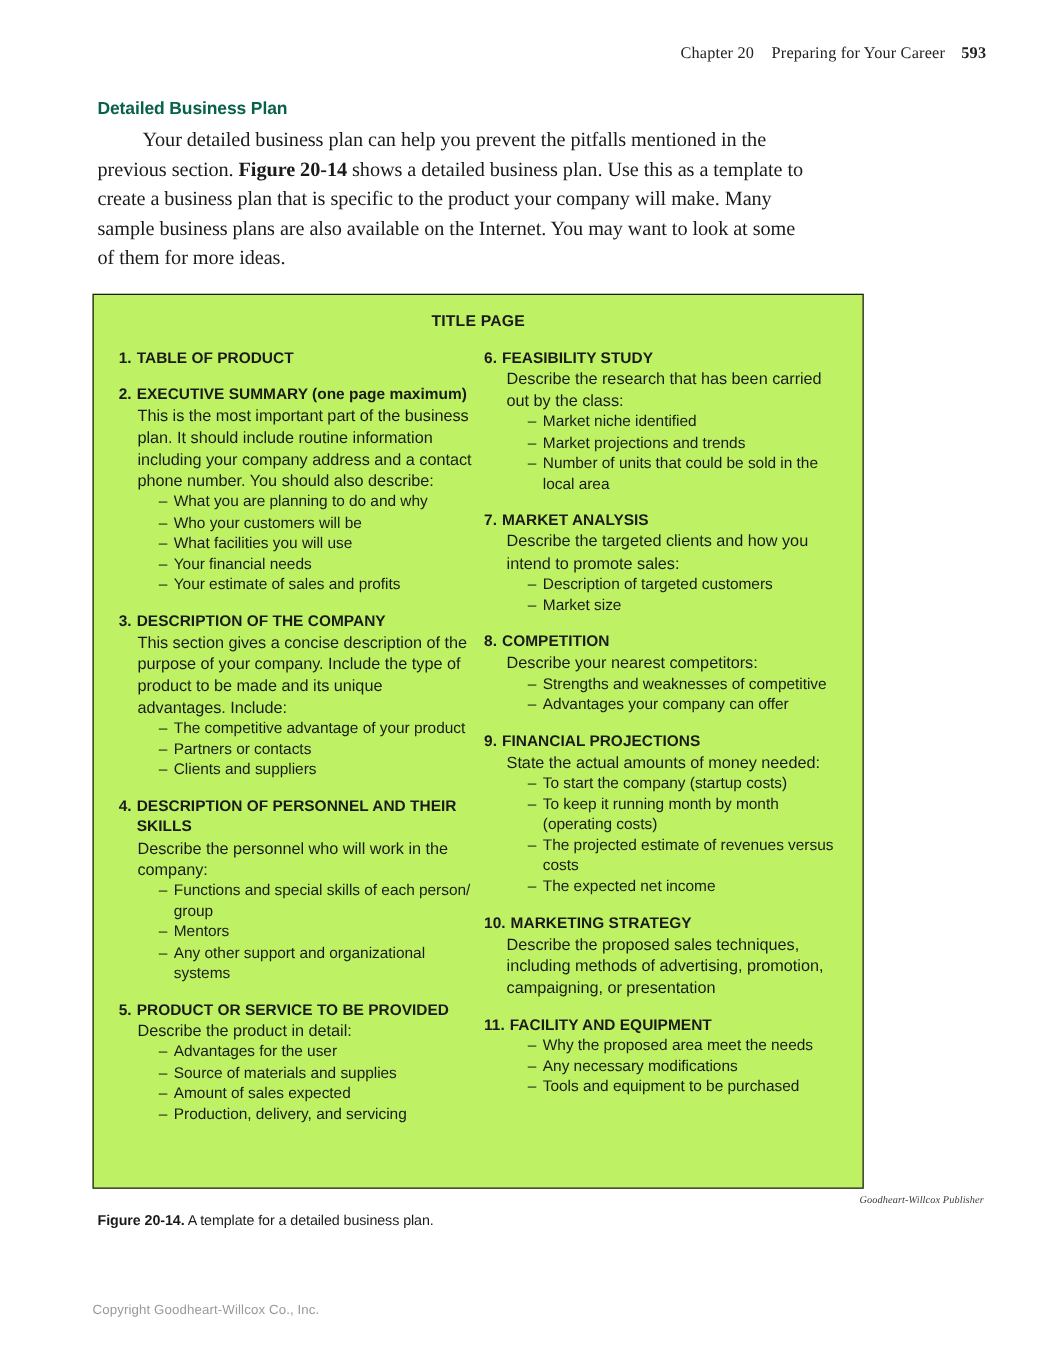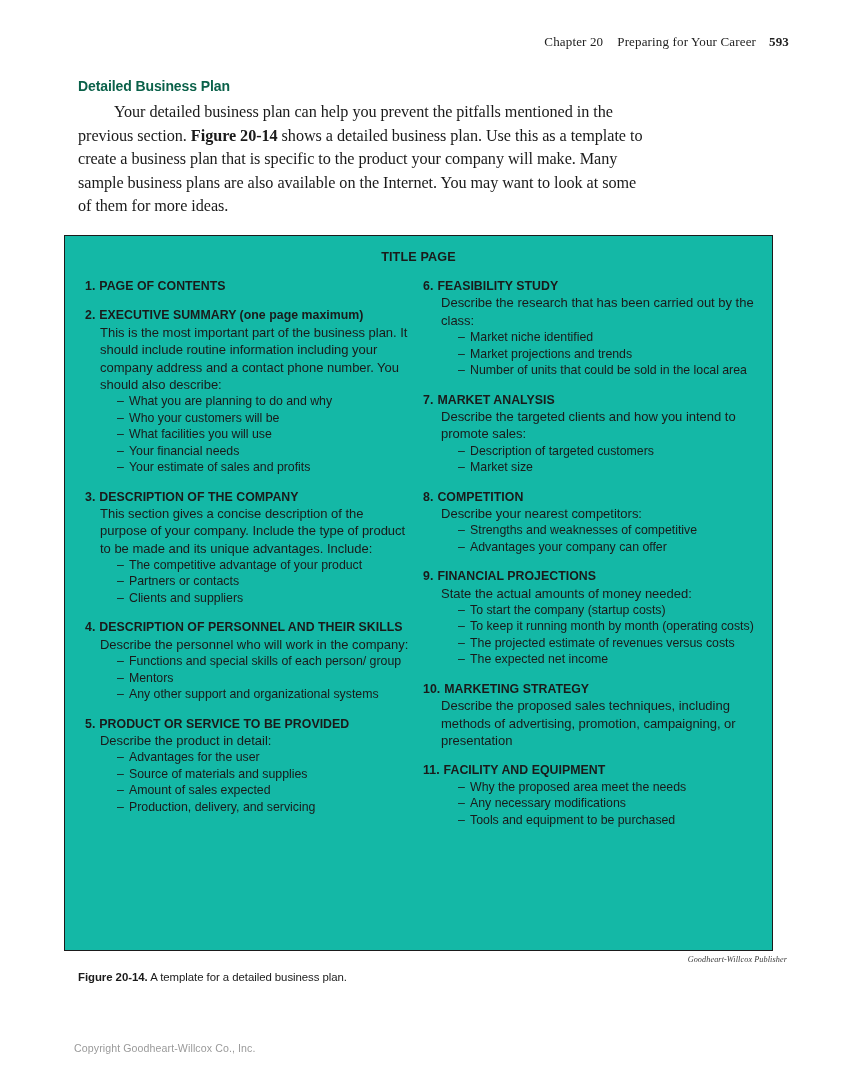--- a/index.html
+++ b/index.html
@@ -54,27 +54,27 @@
     margin: 0;
     width: 565px;
     text-indent: 36px;
     letter-spacing: -0.05px;
   }
   .intro-para b { font-weight: bold; }
 
   
   .figure-box {
     position: absolute;
-    left: 64px;
+    left: 74px;
     top: 235px;
-    width: 709px;
+    width: 617px;
     height: 716px;
     border: 1.6px solid #1b1b1b;
     box-sizing: border-box;
-    background: #14b8a6;
+    background: #bef264;
   }
   .box-title {
     text-align: center;
     font-size: 12.6px;
     font-weight: bold;
     letter-spacing: 0.15px;
     margin-top: 14px;
   }
   .columns {
     display: flex;
@@ -179,21 +179,21 @@
   <p class="intro-para"><span>Your detailed business plan can help you prevent the pitfalls mentioned in the previous section. </span><b>Figure 20-14</b><span> shows a detailed business plan. Use this as a template to create a business plan that is specific to the product your company will make. Many sample business plans are also available on the Internet. You may want to look at some of them for more ideas.</span></p>
 </div>
 
 <div class="figure-box">
   <div class="box-title">TITLE PAGE</div>
   <div class="columns">
     <div class="col col-left">
         <div class="entry">
           <div class="entry-head">
             <span class="entry-num">1.</span>
-            <span class="entry-head-text">PAGE OF CONTENTS</span>
+            <span class="entry-head-text">TABLE OF PRODUCT</span>
           </div>
         </div>
         <div class="entry">
           <div class="entry-head">
             <span class="entry-num">2.</span>
             <span class="entry-head-text">EXECUTIVE SUMMARY (one page maximum)</span>
           </div>
           <div class="entry-desc">This is the most important part of the business plan. It should include routine information including your company address and a contact phone number. You should also describe:</div>
           <ul class="bullets">
             <li><span class="dash">–</span><span>What you are planning to do and why</span></li>

